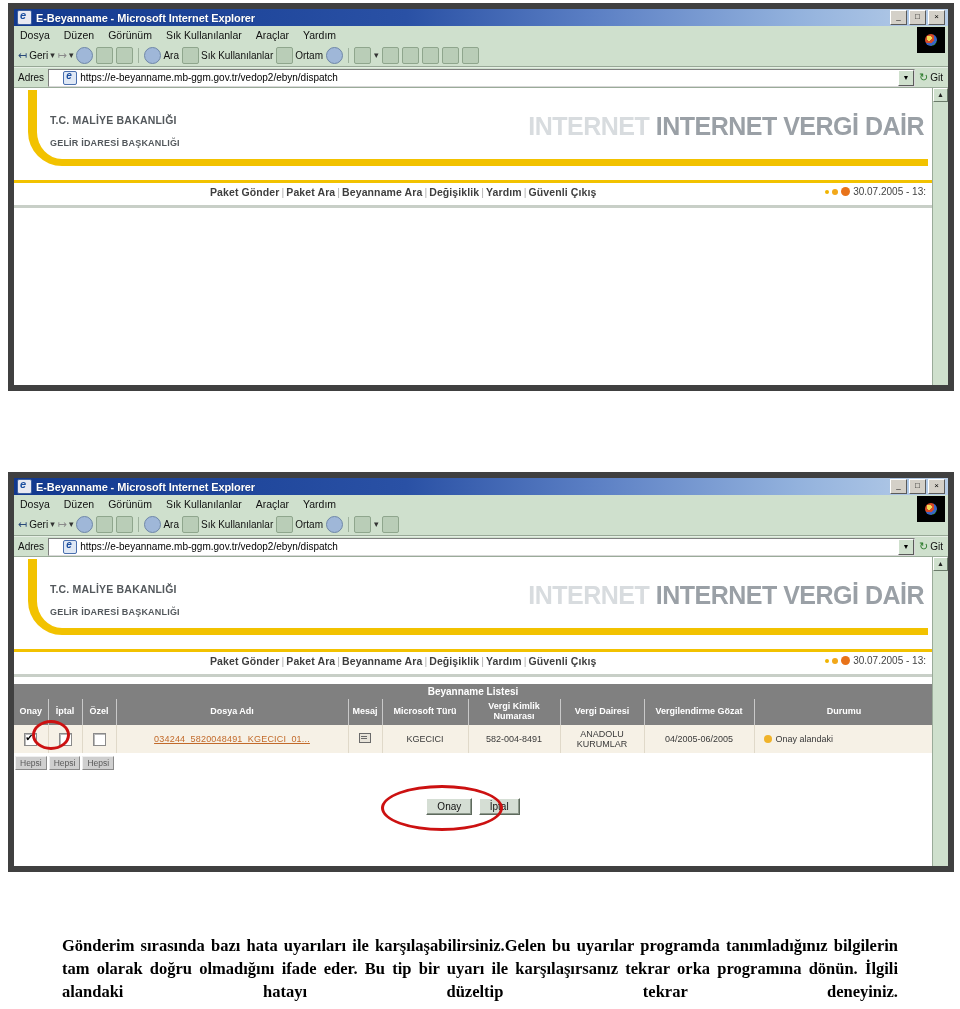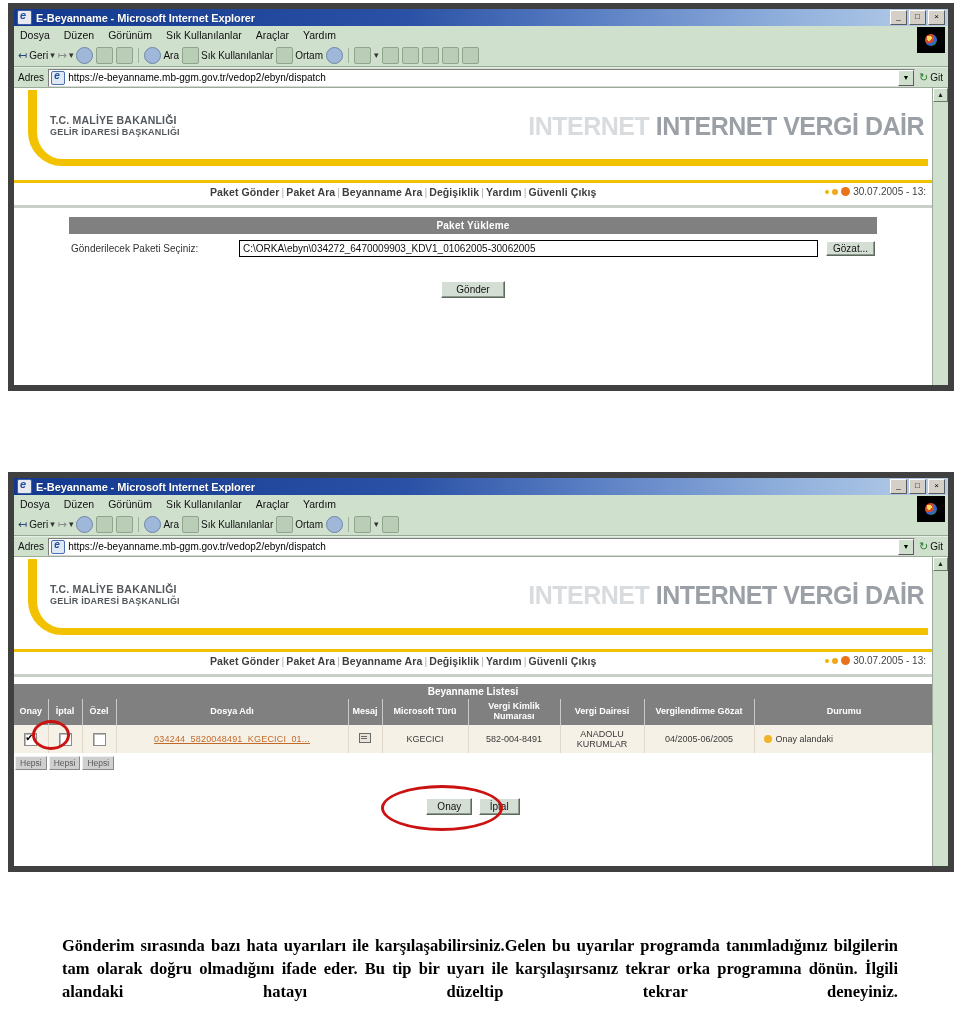--- a/index.html
+++ b/index.html
@@ -116,21 +116,21 @@
   }
   .addressbar .lbl { font-size: 10px; color:#101010; }
   .addr-field {
     flex: 1 1 auto;
     height: 16px;
     background: #ffffff;
     border: 1px solid #7f7f7f;
     border-right-color:#d8d8d8; border-bottom-color:#d8d8d8;
     display: flex; align-items: center;
     gap: 3px;
-    padding-left: 2px;
+    padding-left: 14px;
     overflow: hidden;
   }
   .addr-field .pg-ico {
     width: 12px; height: 12px; flex:0 0 auto;
     background: #dfe8f5; border:1px solid #4a6fae; border-radius:2px;
     position: relative;
   }
   .addr-field .pg-ico::after{
     content:"e"; position:absolute; left:2px; top:-2px;
     font-size:10px; font-style:italic; font-weight:bold; color:#1d4fa0; line-height:12px;
@@ -170,21 +170,21 @@
     border-left: 9px solid #f2c200;
     border-bottom: 7px solid #f2c200;
     border-bottom-left-radius: 34px;
     box-sizing:border-box;
   }
   .ministry {
     position:absolute; left:36px; top:26px;
     color:#555a5e;
   }
   .ministry .l1 { font-size:10.5px; font-weight:bold; letter-spacing:.2px; color:#53585c; }
-  .ministry .l2 { font-size:9px; font-weight:bold; letter-spacing:.2px; color:#53585c; margin-top:1px;}
+  .ministry .l2 { font-size:9px; font-weight:bold; letter-spacing:.2px; color:#53585c; margin-top:12px;}
   .ivd-ghost {
     position:absolute; right:8px; top:24px;
     font-size:25px; font-weight:bold; color:#9aa0a6;
     white-space:nowrap; letter-spacing:-0.5px;
   }
   .ivd-ghost .faded { color:#d8dcdf; }
 
   .navstrip {
     position:relative;
     background:#fff;
@@ -432,31 +432,20 @@
             <span>Paket Gönder</span><span class="sep">|</span><span>Paket Ara</span><span class="sep">|</span><span>Beyanname Ara</span><span class="sep">|</span><span>Değişiklik</span><span class="sep">|</span><span>Yardım</span><span class="sep">|</span><span>Güvenli Çıkış</span>
           </div>
           <div class="stamp">
             <span class="dot sm"></span>
             <span class="dot md"></span>
             <span class="dot lg"></span>
             <span>30.07.2005 - 13:</span>
           </div>
         </div>
 
-        <div class="panel">
-          <div class="panel-title">Paket Yükleme</div>
-          <div class="upload-row">
-            <span class="ul-label">Gönderilecek Paketi Seçiniz:</span>
-            <span class="file-input">C:\ORKA\ebyn\034272_6470009903_KDV1_01062005-30062005</span>
-            <span class="btn3d">Gözat...</span>
-          </div>
-          <div class="submit-wrap">
-            <span class="btn3d btn-gonder">Gönder</span>
-          </div>
-        </div>
 
       </div>
       <div class="scrollbar-v">
         <div class="sb-btn">▲</div>
       </div>
     </div>
   </div>
 
   <div class="ie-window" style="left:8px; top:472px; width:946px; height:400px;">
 

